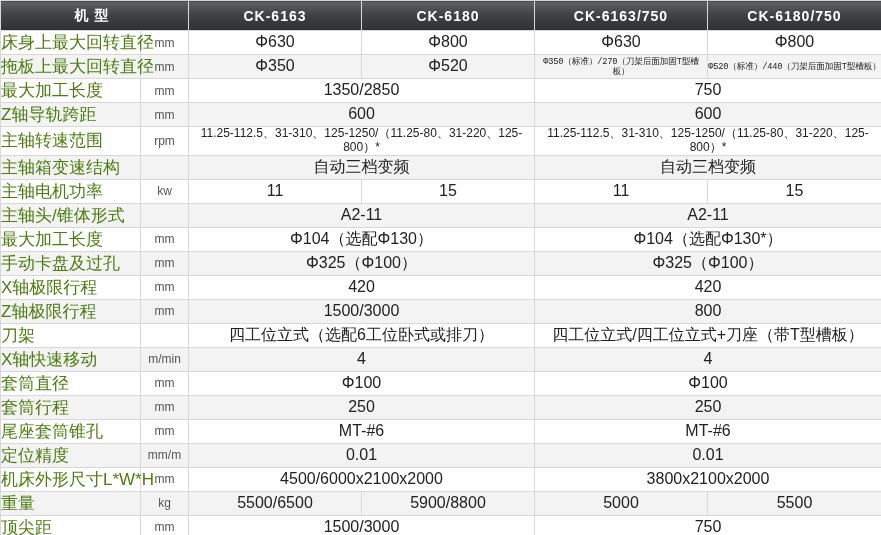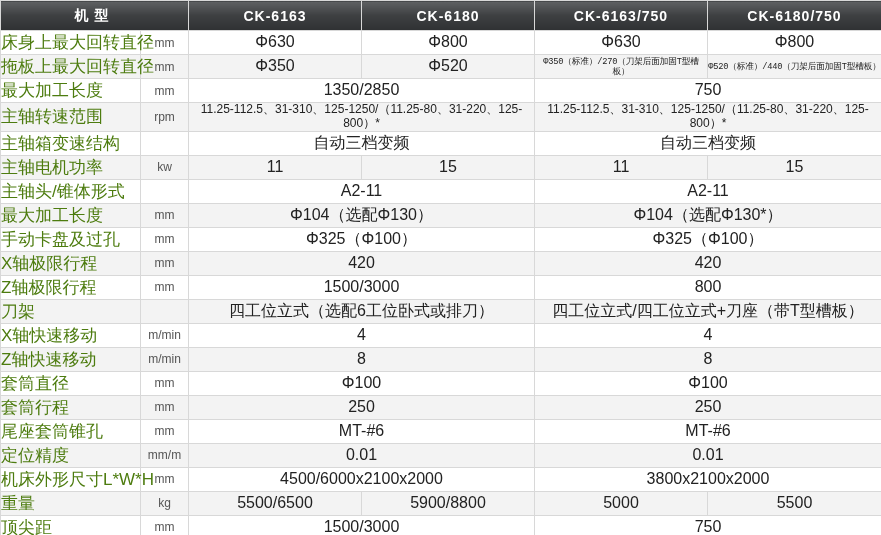--- a/index.html
+++ b/index.html
@@ -113,20 +113,26 @@
         <td class="val xsmall">Φ350（标准）/270（刀架后面加固T型槽板）</td>
         <td class="val xsmall">Φ520（标准）/440（刀架后面加固T型槽板）</td>
       </tr>
       <tr>
         <td class="name">最大加工长度</td>
         <td class="unit">mm</td>
         <td class="val" colspan="2">1350/2850</td>
         <td class="val" colspan="2">750</td>
       </tr>
       <tr>
+        <td class="name">Z轴导轨跨距</td>
+        <td class="unit">mm</td>
+        <td class="val" colspan="2">600</td>
+        <td class="val" colspan="2">600</td>
+      </tr>
+      <tr>
         <td class="name">主轴转速范围</td>
         <td class="unit">rpm</td>
         <td class="val small" colspan="2">11.25-112.5、31-310、125-1250/（11.25-80、31-220、125-800）*</td>
         <td class="val small" colspan="2">11.25-112.5、31-310、125-1250/（11.25-80、31-220、125-800）*</td>
       </tr>
       <tr>
         <td class="name">主轴箱变速结构</td>
         <td class="unit"></td>
         <td class="val" colspan="2">自动三档变频</td>
         <td class="val" colspan="2">自动三档变频</td>
@@ -175,26 +181,20 @@
         <td class="val" colspan="2">四工位立式（选配6工位卧式或排刀）</td>
         <td class="val" colspan="2">四工位立式/四工位立式+刀座（带T型槽板）</td>
       </tr>
       <tr>
         <td class="name">X轴快速移动</td>
         <td class="unit">m/min</td>
         <td class="val" colspan="2">4</td>
         <td class="val" colspan="2">4</td>
       </tr>
       <tr>
-        <td class="name">Z轴快速移动</td>
-        <td class="unit">m/min</td>
-        <td class="val" colspan="2">8</td>
-        <td class="val" colspan="2">8</td>
-      </tr>
-      <tr>
         <td class="name">套筒直径</td>
         <td class="unit">mm</td>
         <td class="val" colspan="2">Φ100</td>
         <td class="val" colspan="2">Φ100</td>
       </tr>
       <tr>
         <td class="name">套筒行程</td>
         <td class="unit">mm</td>
         <td class="val" colspan="2">250</td>
         <td class="val" colspan="2">250</td>

